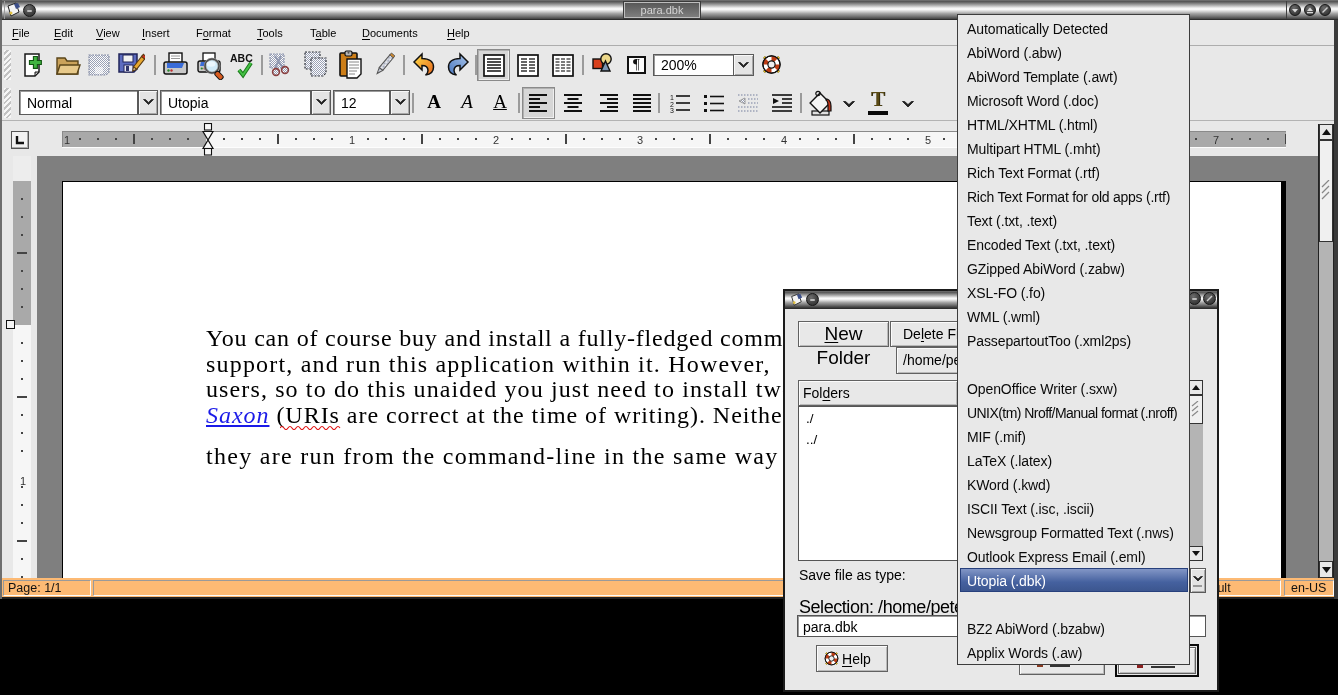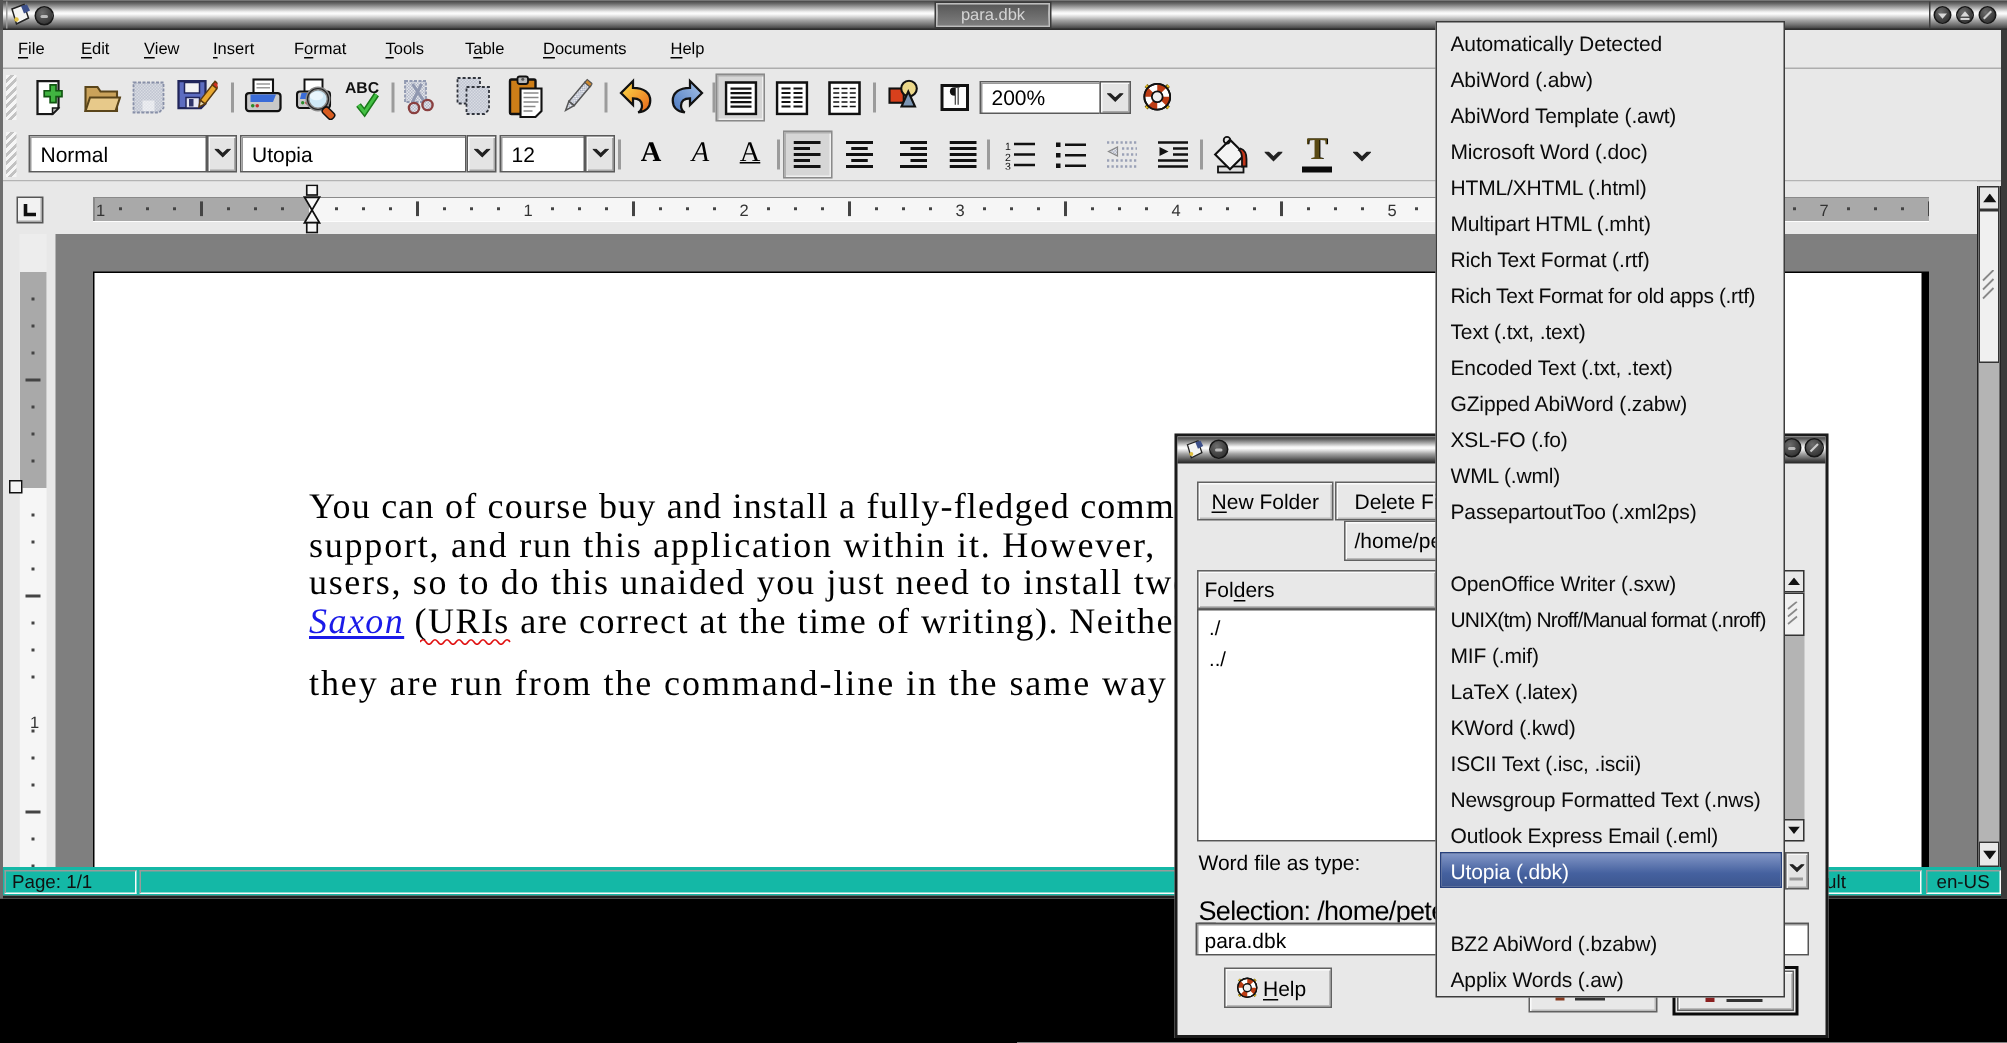--- a/index.html
+++ b/index.html
@@ -501,21 +501,21 @@
           <line x1="1" y1="13" x2="8" y2="6"></line>
           <line x1="1" y1="19" x2="8" y2="12"></line>
         </g>
       </svg>
     <div class="abs" style="left:0;top:437px;width:14px;height:17px;background:#e8e8e8;border:1px solid #333"></div>
     <svg class="abs" style="left:3px;top:443px" width="9" height="6">
         <polygon points="4.5,6 9,0 0,0" fill="#111"></polygon>
       </svg>
   </div>
 
-  <div class="abs" id="sbar" style="left:2px;top:578px;width:1334px;height:19px;background:#14b8a6">
+  <div class="abs" id="sbar" style="left:2px;top:578px;width:1334px;height:19px;background:#fdba74">
     <div class="abs" style="left:1px;top:2px;width:88px;height:16px;border:1px solid #9a9a9a;border-bottom-color:#fbfbfb;border-right-color:#fbfbfb"></div>
     <div class="abs" style="left:6px;top:3px;font-size:12.5px;color:#111">Page: 1/1</div>
     <div class="abs" style="left:91px;top:2px;width:1124px;height:16px;border:1px solid #9a9a9a;border-bottom-color:#fbfbfb;border-right-color:#fbfbfb"></div>
     <div class="abs" style="left:1148px;top:2px;width:131px;height:16px;border:1px solid #9a9a9a;border-bottom-color:#fbfbfb;border-right-color:#fbfbfb"></div>
     <div class="abs" style="left:1189px;top:3px;font-size:12.5px;color:#111">Default</div>
     <div class="abs" style="left:1282px;top:2px;width:50px;height:16px;border:1px solid #9a9a9a;border-bottom-color:#fbfbfb;border-right-color:#fbfbfb"></div>
     <div class="abs" style="left:1289px;top:3px;font-size:12.5px;color:#111">en-US</div>
   </div>
   <div class="abs" style="left:0;top:597px;width:1338px;height:2px;background:#222"></div>
 
@@ -534,21 +534,21 @@
   </svg>
   <div class="abs circbtn" style="left:21px;top:2px;width:13px;height:13px"></div>
   <div class="abs" style="left:25px;top:7.5px;width:5px;height:2px;background:#bbb;border-radius:1px"></div>
   <div class="abs circbtn" style="left:403px;top:1px;width:13px;height:13px"></div>
   <div class="abs" style="left:407px;top:6.5px;width:5px;height:2px;background:#bbb;border-radius:1px"></div>
   <div class="abs circbtn" style="left:418px;top:1px;width:13px;height:13px"></div>
   <svg class="abs" style="left:418px;top:1px" width="13" height="13">
       <line x1="4" y1="9" x2="9" y2="4" stroke="#ccc" stroke-width="1.4"></line>
     </svg>
 
-  <div class="abs btn" style="left:13px;top:30px;width:91px;height:26px;text-align:center;font-size:14px;line-height:24px;color:#000"><u>N</u>ew Folder</div>
+  <div class="abs btn" style="left:13px;top:30px;width:91px;height:26px;text-align:center;font-size:19px;line-height:24px;color:#000"><u>N</u>ew Folder</div>
   <div class="abs btn" style="left:105px;top:30px;width:100px;height:26px;text-align:left;padding-left:12px;font-size:14px;line-height:24px;color:#000">De<u>l</u>ete File</div>
   <div class="abs btn" style="left:206px;top:30px;width:100px;height:26px;text-align:center;font-size:14px;line-height:24px;color:#000">Rename File</div>
 
   <div class="abs btn" style="left:111px;top:56px;width:211px;height:27px"></div>
   <div class="abs" style="left:118px;top:61px;font-size:14px;color:#000">/home/peter/doc</div>
 
   <div class="abs btn" style="left:13px;top:89px;width:160px;height:26px"></div>
   <div class="abs" style="left:18px;top:94px;font-size:14px;color:#000">Fol<u>d</u>ers</div>
   <div class="abs" style="left:13px;top:115px;width:160px;height:155px;background:#fff;border:1px solid #555"></div>
   <div class="abs" style="left:21px;top:120px;font-size:13.5px;color:#000">./</div>
@@ -568,21 +568,21 @@
         <line x1="1" y1="5" x2="7" y2="0"></line>
         <line x1="1" y1="10" x2="7" y2="5"></line>
         <line x1="1" y1="15" x2="7" y2="10"></line>
       </g>
     </svg>
   <div class="abs" style="left:404px;top:255px;width:14px;height:15px;background:#e8e8e8;border:1px solid #333"></div>
   <svg class="abs" style="left:407px;top:260px" width="8" height="5">
       <polygon points="4,5 8,0 0,0" fill="#111"></polygon>
     </svg>
 
-  <div class="abs" style="left:14px;top:276px;font-size:14px;color:#000">Word file as type:</div>
+  <div class="abs" style="left:14px;top:276px;font-size:14px;color:#000">Save file as type:</div>
 
   <div class="abs btn" style="left:174px;top:277px;width:233px;height:25px"></div>
   <div class="abs combobtn" style="left:405px;top:277px;width:16px;height:25px"></div>
   <svg class="abs" style="left:408px;top:285px" width="10" height="6">
       <polygon points="0.5,0.5 5,5 9.5,0.5 7.8,0.5 5,3 2.2,0.5" fill="#222" stroke="#222" stroke-width="0.8"></polygon>
     </svg>
   <div class="abs" style="left:408px;top:294px;width:9px;height:2px;background:#9a9a9a"></div>
 
   <div class="abs" style="left:14px;top:306px;font-size:18px;letter-spacing:-0.45px;color:#000"><u>S</u>election: /home/peter/doc/</div>
   <div class="abs" style="left:12px;top:324px;width:409px;height:22px;background:#fff;border:1px solid #555;box-shadow:inset 1px 1px 0 #9a9a9a"></div>

